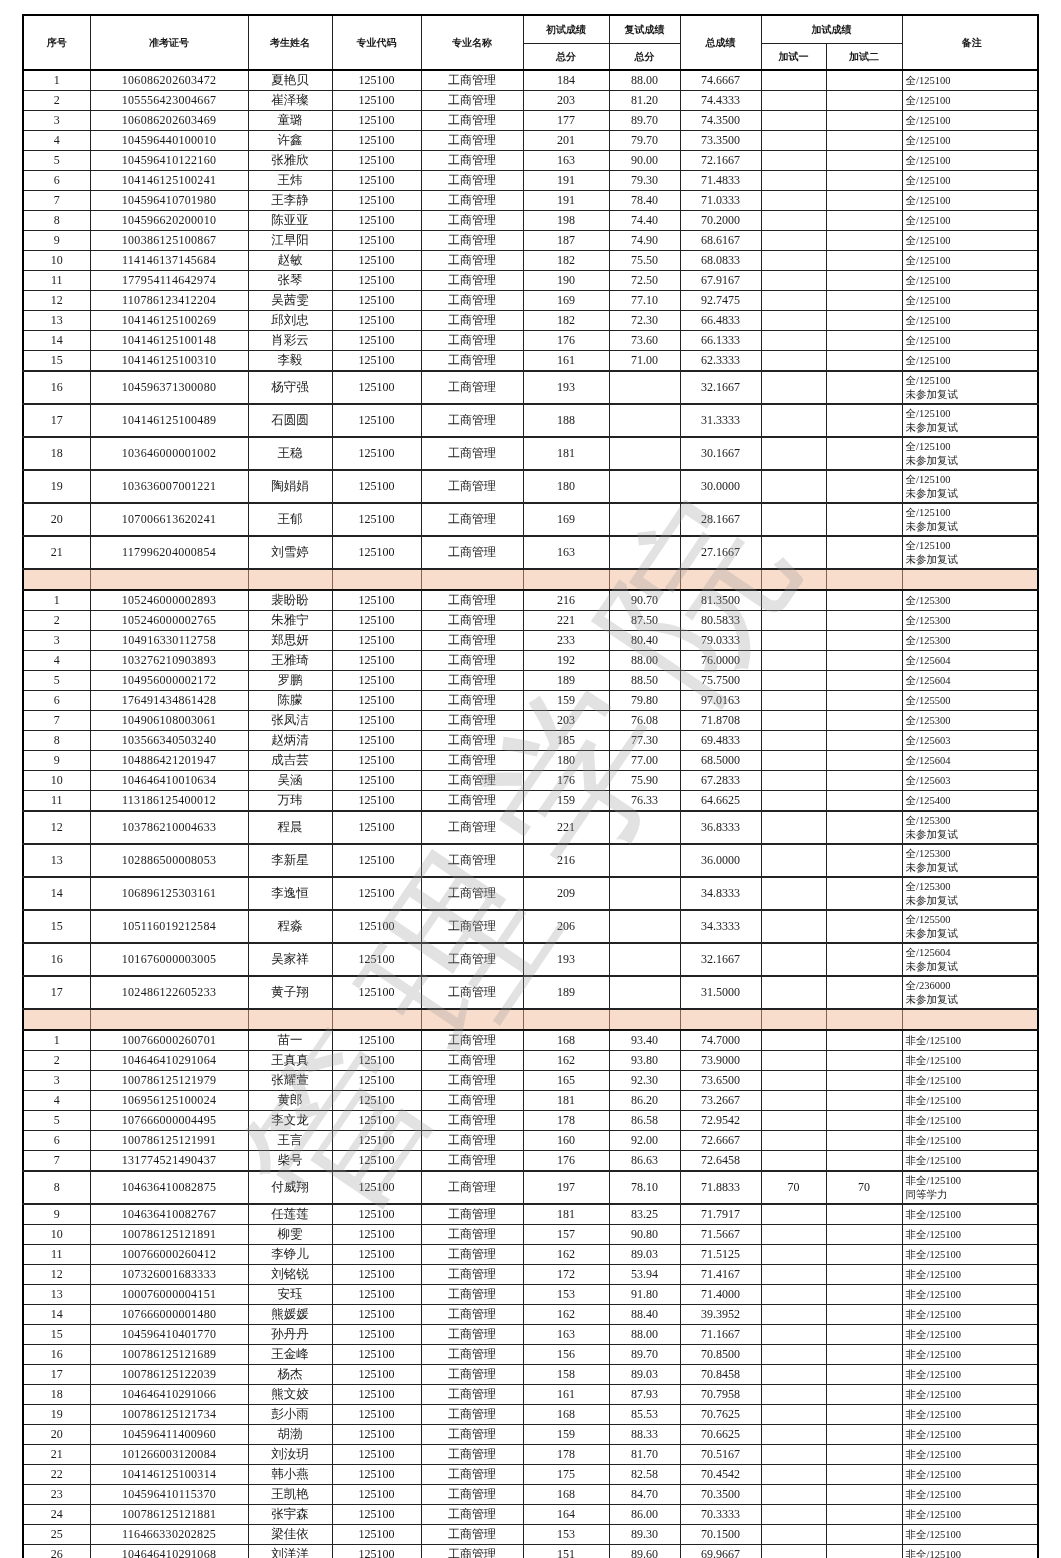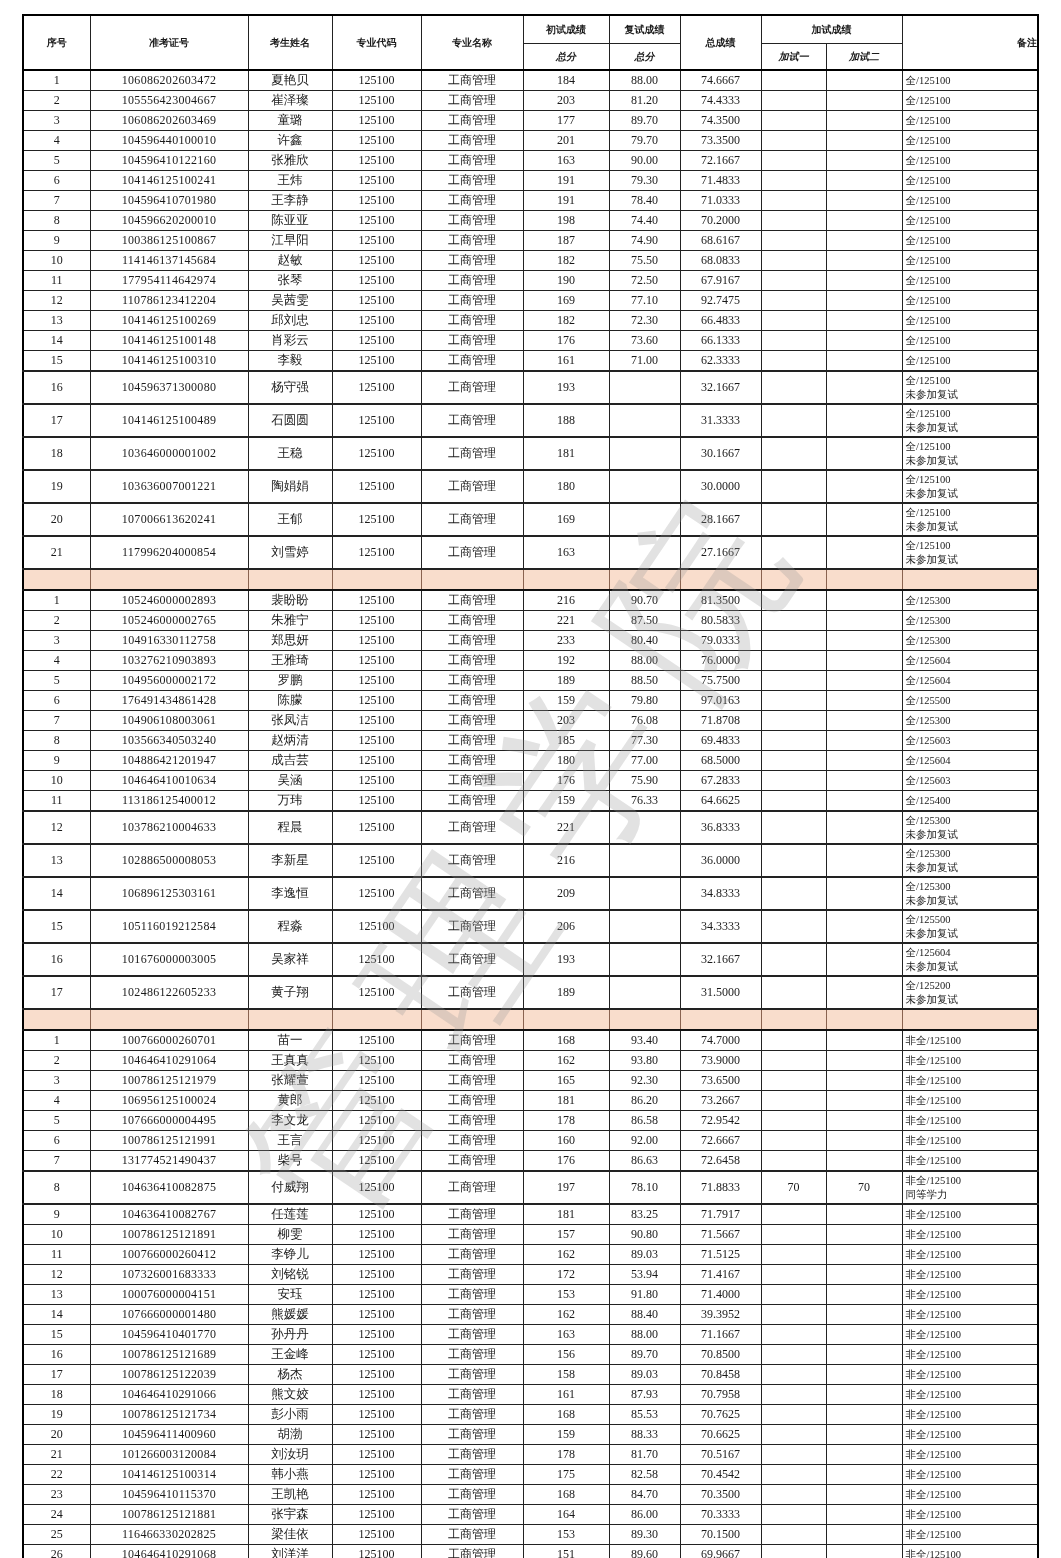--- a/index.html
+++ b/index.html
@@ -29,23 +29,23 @@
     overflow:hidden;
     padding:0;
   }
   thead th{
     font-weight:bold;
     font-size:10px;
     text-align:center;
     background:#ffffff;
   }
   thead tr.h1 th{height:27px;}
-  thead tr.h2 th{height:25px;font-style:italic;}
+  thead tr.h2 th{height:25px;}
   thead{border-bottom:2px solid #000;}
-  th.bz{text-align:right;padding-left:4px;}
+  th.bz{text-align:center;padding-left:4px;}
   tbody td{
     height:17px;
     font-size:12px;
     text-align:center;
     line-height:1.1;
     white-space:nowrap;
   }
   tbody td.c1{font-size:12px;letter-spacing:0.3px;}
   tbody td.c2{font-size:12.5px;}
   tbody td.c10{
@@ -628,21 +628,21 @@
           <td class="c0">17</td>
           <td class="c1">102486122605233</td>
           <td class="c2">黄子翔</td>
           <td class="c3">125100</td>
           <td class="c4">工商管理</td>
           <td class="c5">189</td>
           <td class="c6"></td>
           <td class="c7">31.5000</td>
           <td class="c8"></td>
           <td class="c9"></td>
-          <td class="c10">全/125200
+          <td class="c10">全/236000
 未参加复试</td>
         </tr>
         <tr class="sep">
           <td></td>
           <td></td>
           <td></td>
           <td></td>
           <td></td>
           <td></td>
           <td></td>

